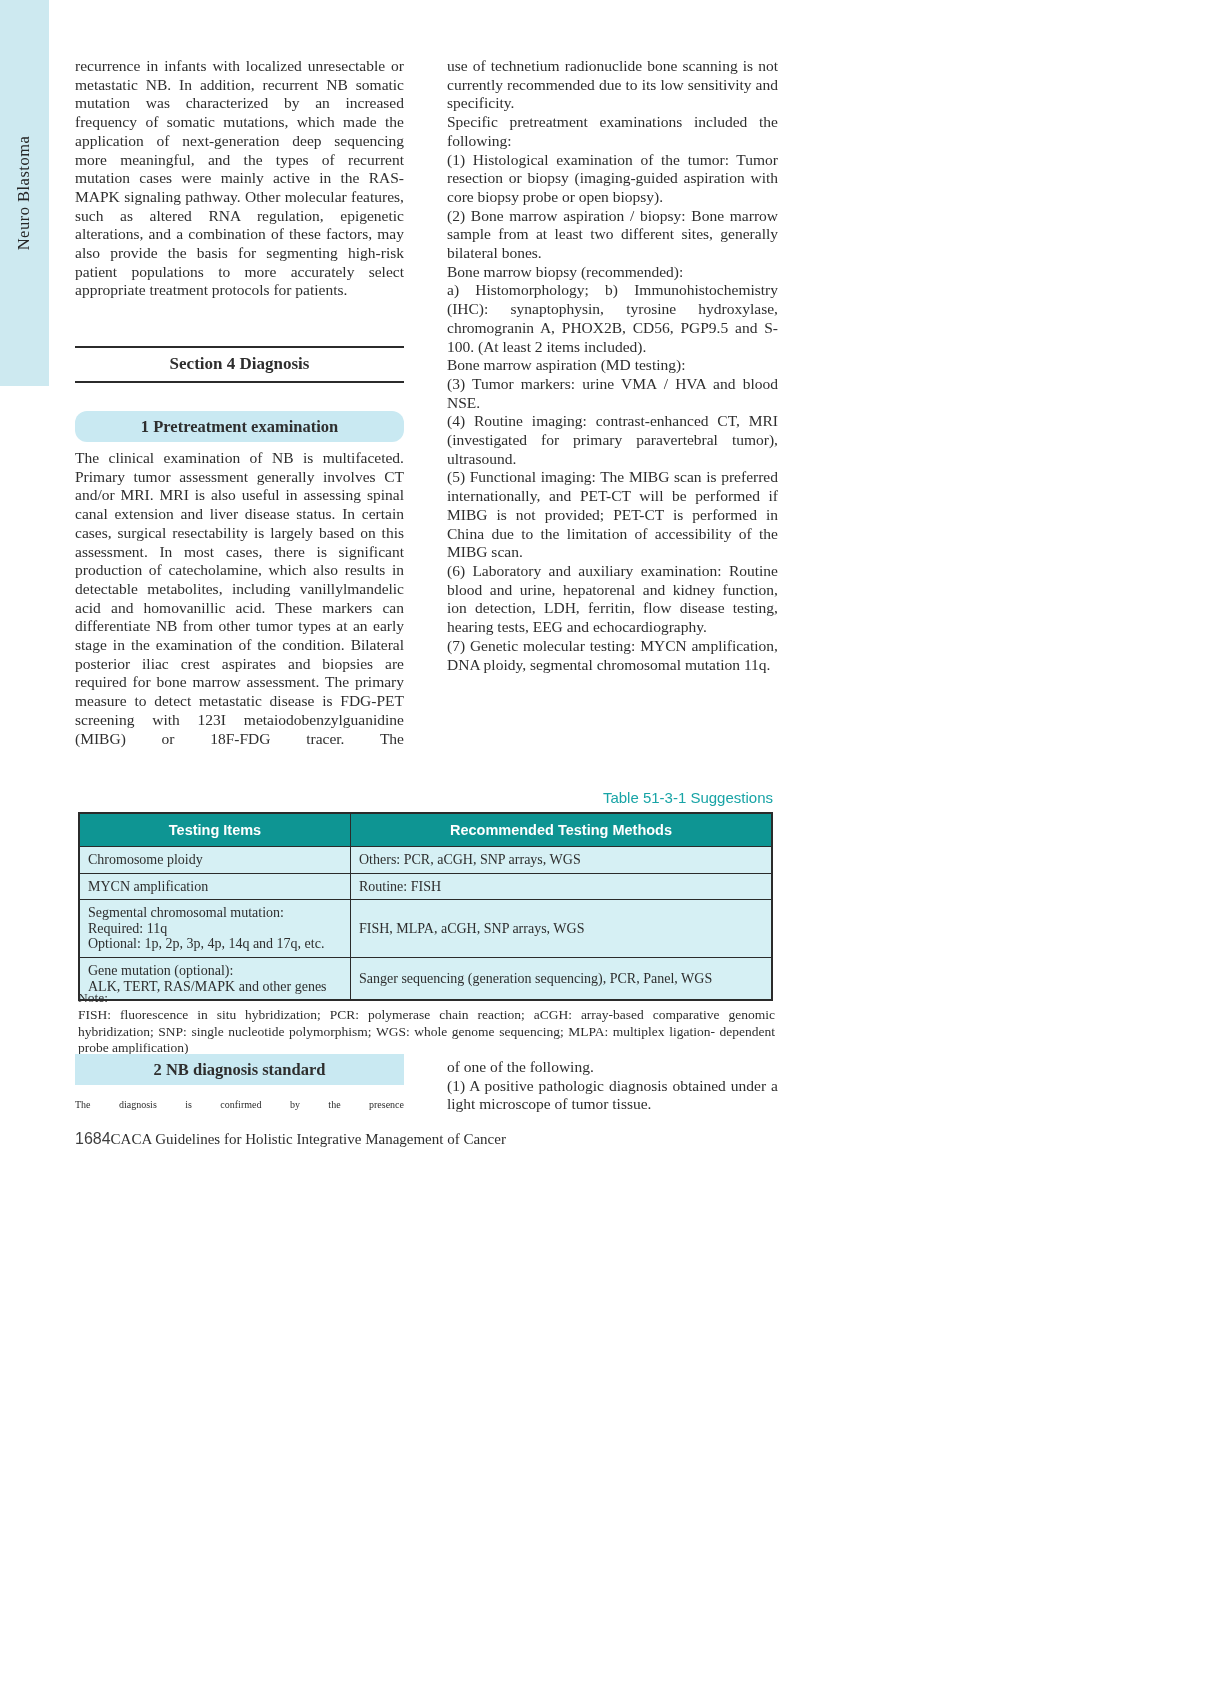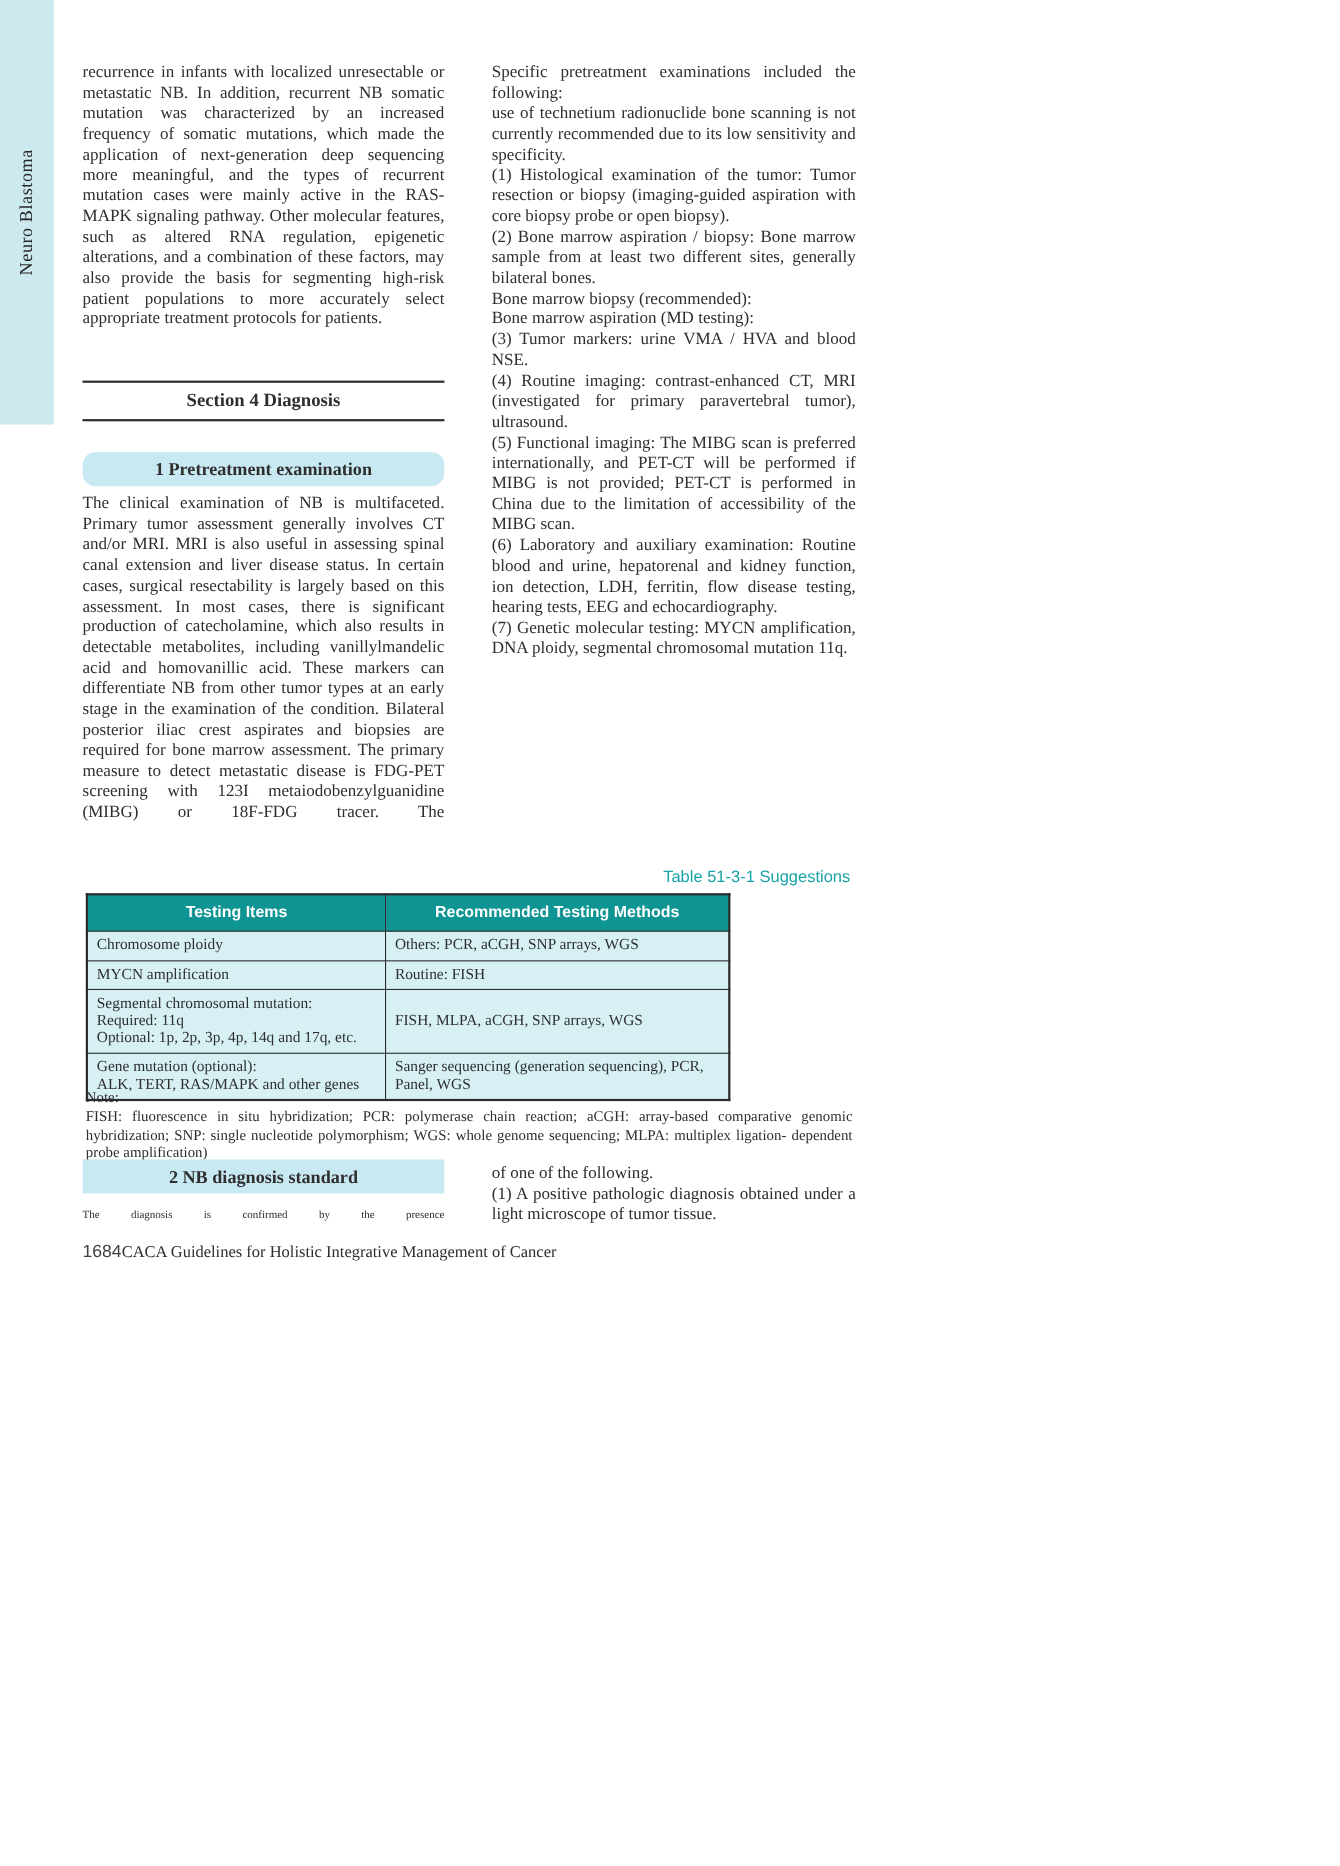--- a/index.html
+++ b/index.html
@@ -64,21 +64,21 @@
 
   
   .table-title {
     left: 78px; top: 789px; width: 695px;
     text-align: right;
     font-family: "Liberation Sans", "DejaVu Sans", sans-serif;
     font-size: 15px;
     color: var(--table_title_color, #18a4a6);
   }
   table.testing-table {
-    left: 78px; top: 812px; width: 586px;
+    left: 78px; top: 812px; width: 695px;
     border-collapse: collapse;
     border: 2px solid var(--border_color, #2b2b2b);
     table-layout: fixed;
   }
   table.testing-table th, table.testing-table td {
     border: 1.4px solid var(--border_color, #2b2b2b);
   }
   table.testing-table th {
     background: var(--table_header_bg, #0e9593);
     color: #ffffff;
@@ -148,25 +148,26 @@
     <span>Section 4 Diagnosis</span>
   </div>
 
   <div class="block band band1">
     <span>1 Pretreatment examination</span>
   </div>
 
   <div class="block bodytext clinical">The clinical examination of NB is multifaceted. Primary tumor assessment generally involves CT and/or MRI. MRI is also useful in assessing spinal canal extension and liver disease status. In certain cases, surgical resectability is largely based on this assessment. In most cases, there is significant production of catecholamine, which also results in detectable metabolites, including vanillylmandelic acid and homovanillic acid. These markers can differentiate NB from other tumor types at an early stage in the examination of the condition. Bilateral posterior iliac crest aspirates and biopsies are required for bone marrow assessment. The primary measure to detect metastatic disease is FDG-PET screening with 123I metaiodobenzylguanidine (MIBG) or 18F-FDG tracer. The</div>
 
   <div class="block bodytext right-col">
+    <p>use of technetium radionuclide bone scanning is not currently recommended due to its low sensitivity and specificity.</p>
     <p>Specific pretreatment examinations included the following:</p>
-    <p>use of technetium radionuclide bone scanning is not currently recommended due to its low sensitivity and specificity.</p>
     <p>(1) Histological examination of the tumor: Tumor resection or biopsy (imaging-guided aspiration with core biopsy probe or open biopsy).</p>
     <p>(2) Bone marrow aspiration / biopsy: Bone marrow sample from at least two different sites, generally bilateral bones.</p>
     <p>Bone marrow biopsy (recommended):</p>
+    <p>a) Histomorphology; b) Immunohistochemistry (IHC): synaptophysin, tyrosine hydroxylase, chromogranin A, PHOX2B, CD56, PGP9.5 and S-100. (At least 2 items included).</p>
     <p>Bone marrow aspiration (MD testing):</p>
     <p>(3) Tumor markers: urine VMA / HVA and blood NSE.</p>
     <p>(4) Routine imaging: contrast-enhanced CT, MRI (investigated for primary paravertebral tumor), ultrasound.</p>
     <p>(5) Functional imaging: The MIBG scan is preferred internationally, and PET-CT will be performed if MIBG is not provided; PET-CT is performed in China due to the limitation of accessibility of the MIBG scan.</p>
     <p>(6) Laboratory and auxiliary examination: Routine blood and urine, hepatorenal and kidney function, ion detection, LDH, ferritin, flow disease testing, hearing tests, EEG and echocardiography.</p>
     <p>(7) Genetic molecular testing: MYCN amplification, DNA ploidy, segmental chromosomal mutation 11q.</p>
   </div>
 
   <div class="block table-title">Table 51-3-1 Suggestions</div>
 

